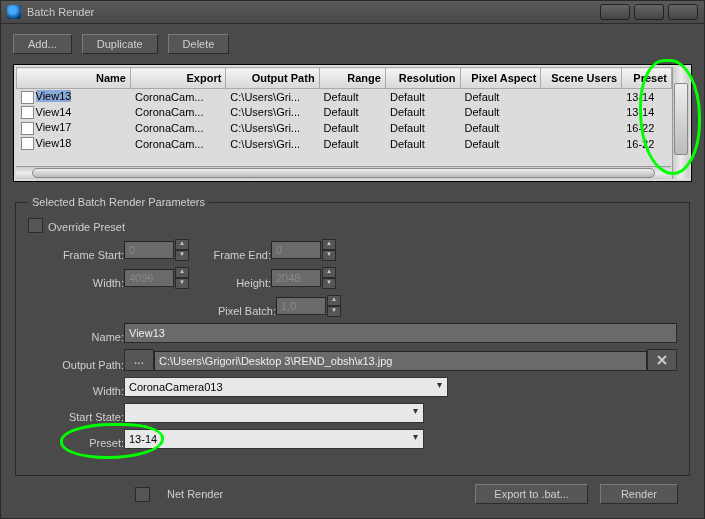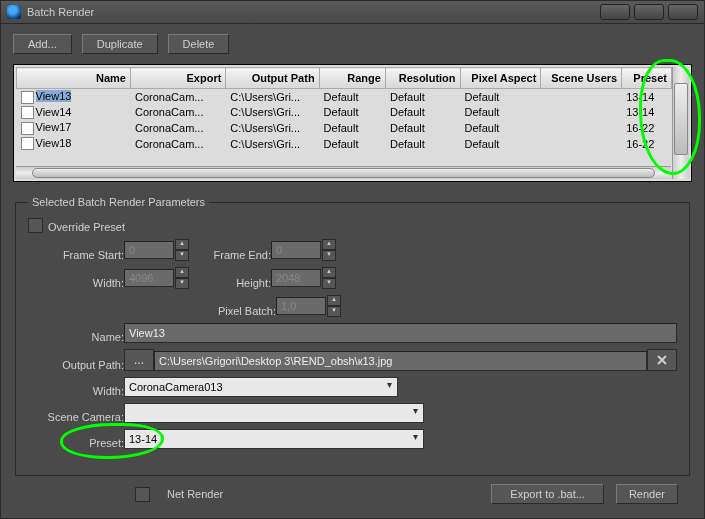--- a/index.html
+++ b/index.html
@@ -427,37 +427,37 @@
         <input class="txt" style="flex: 1 1 0%;" value="C:\Users\Grigori\Desktop 3\REND_obsh\к13.jpg">
         <div class="clear-btn">
           <svg width="12" height="12" viewBox="0 0 12 12">
               <path d="M2 2 L10 10 M10 2 L2 10" stroke="#ccc" stroke-width="2"></path>
             </svg>
         </div>
       </div>
 
       <div class="form-row">
         <span class="label">Width:</span>
-        <div class="sel-wrap"><select class="sel" style="width:274px"><option>CoronaCamera013</option></select></div>
-      </div>
-
-      <div class="form-row">
-        <span class="label">Scene Camera:</span>
+        <div class="sel-wrap"><select class="sel" style="width:324px"><option>CoronaCamera013</option></select></div>
+      </div>
+
+      <div class="form-row">
+        <span class="label">Start State:</span>
         <div class="sel-wrap"><select class="sel" style="width:300px"><option></option></select></div>
       </div>
 
       <div class="form-row preset-area">
         <span class="label">Preset:</span>
         <div class="sel-wrap"><select class="sel" style="width:300px"><option>13-14</option></select></div>
         <div class="green-circle2" style="left:32px; top:-6px; width:98px; height:30px;"></div>
       </div>
     </fieldset>
 
     <div class="footer">
       <span style="width:96px"></span>
       <span class="checkbox"></span>
       <span>Net Render</span>
       <span class="spacer"></span>
       <button class="ui-btn" style="padding:3px 18px">Export to .bat...</button>
-      <button class="ui-btn" style="padding:3px 12px">Render</button>
+      <button class="ui-btn" style="padding:3px 20px">Render</button>
     </div>
   </div>
 </div>
 
 </body></html>

